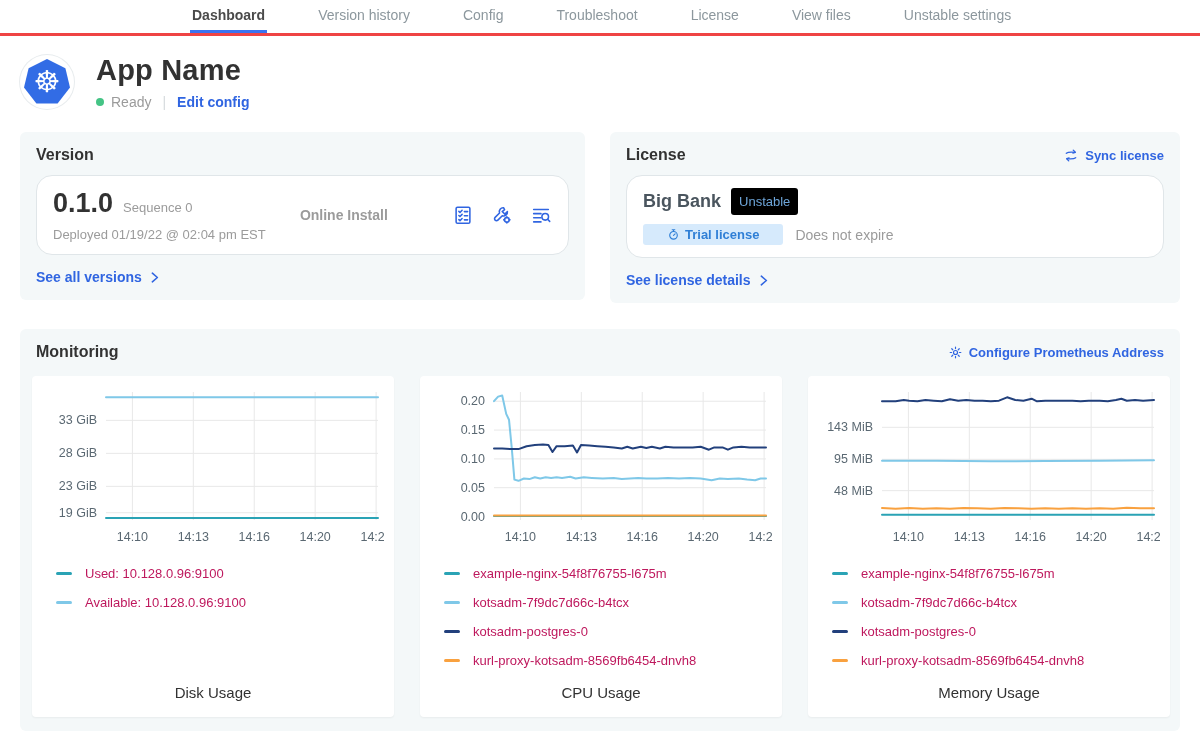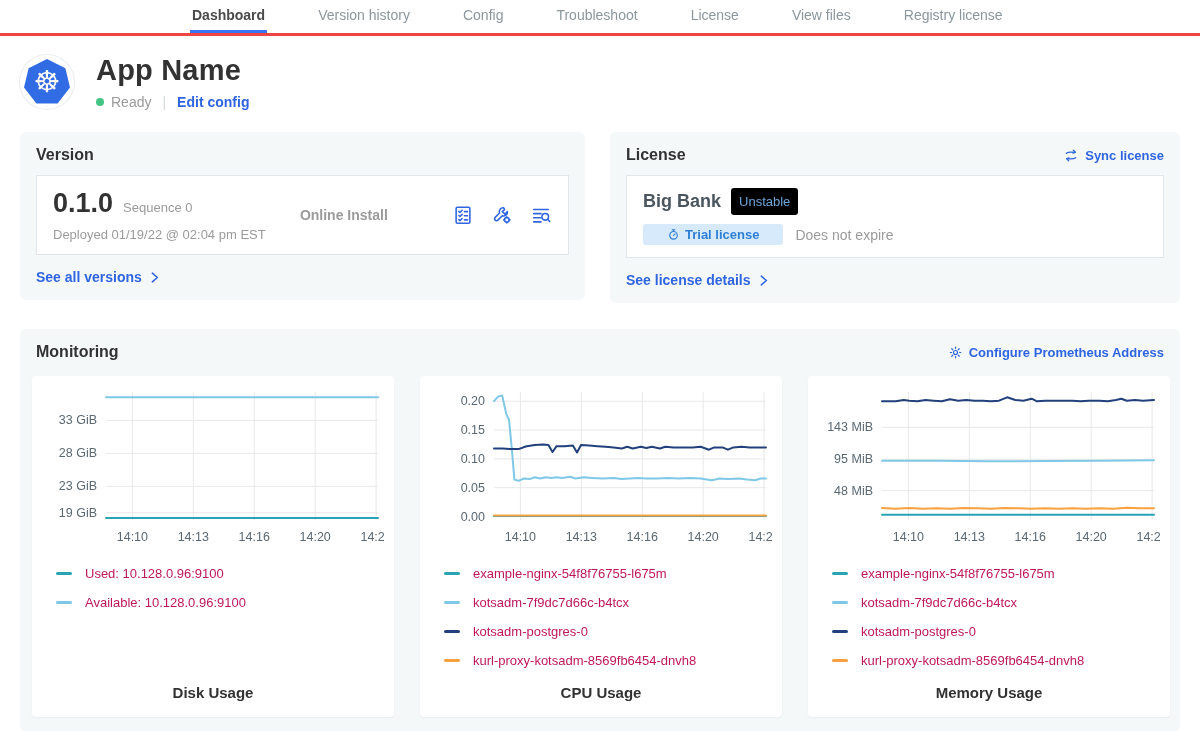--- a/index.html
+++ b/index.html
@@ -31,21 +31,21 @@
   .app-status a.link { font-size:14px; }
 
   
   .cards-row { display:flex; gap:25px; padding:0 20px; margin-top:12px; align-items:flex-start; }
   .panel { background:#f4f8f9; border-radius:6px; padding:14px 16px 14px 16px; }
   .panel-version { width:565px; }
   .panel-license { flex:1; }
   .panel-head { display:flex; align-items:center; justify-content:space-between; }
   .panel-title { font-size:16px; font-weight:700; }
   .panel-links { display:flex; gap:26px; }
-  .white-card { background:#fff; border:1px solid #e0e6e9; border-radius:0;
+  .white-card { background:#fff; border:1px solid #e0e6e9; border-radius:16px;
     margin-top:11px; padding:12px 16px; }
   .ver-card { display:flex; align-items:stretch; justify-content:space-between; }
   .ver-left {}
   .ver-line { display:flex; align-items:baseline; gap:10px; }
   .ver-num { font-size:27px; font-weight:700; }
   .ver-seq { font-size:13px; color:#9b9b9b; }
   .badge-green { display:inline-block; margin-top:5px; background:#44c485; color:#fff;
     font-size:13px; font-weight:700; padding:3px 9px; border-radius:3px; }
   .ver-deployed { margin-top:8px; font-size:13px; color:#9b9b9b; }
   .ver-mid { align-self:center; font-size:14px; font-weight:700; color:#9b9b9b; margin-right:30px;}
@@ -66,35 +66,35 @@
   .monitoring { margin:26px 20px 0 20px; background:#f4f8f9; border-radius:6px; padding:14px 12px 14px 12px; }
   .mon-head { display:flex; align-items:center; justify-content:space-between; padding:0 4px; }
   .charts-row { display:flex; gap:26px; margin-top:15px; }
   .chart-card { background:#fff; border-radius:4px; box-shadow:0 1px 2px rgba(0,0,0,.05);
     width:362px; height:341px; padding:8px 10px 10px 10px; display:flex; flex-direction:column; }
   svg.plot { width:342px; height:168px; flex:none; }
   svg.plot text { font-family:"Liberation Sans", sans-serif; font-size:12.5px; fill:#5a6872; }
   .legend { margin:14px 0 0 14px; }
   .legend-item { display:flex; align-items:center; gap:13px; margin-bottom:14px; font-size:13px; color:#be185d; }
   .legend-dash { width:16px; height:3px; border-radius:2px; flex:none; }
-  .chart-title { margin-top:auto; margin-bottom:6px; text-align:center; font-size:15px; font-weight:700; }
+  .chart-title { margin-top:auto; margin-bottom:6px; text-align:center; font-size:15px; font-weight:400; }
 
   .icon { flex:none; display:inline-flex; }
 </style>
 </head>
 <body>
 
 <nav class="topnav" id="nav-tabs">
     <div class="tab active">Dashboard</div>
     <div class="tab">Version history</div>
     <div class="tab">Config</div>
     <div class="tab">Troubleshoot</div>
     <div class="tab">License</div>
     <div class="tab">View files</div>
-    <div class="tab">Registry license</div>
+    <div class="tab">Unstable settings</div>
   </nav>
 
 <header class="app-header">
   <div class="app-logo">
     <div class="k8s-hept">
         <span>☸</span>
       </div>
   </div>
   <div class="app-title-block">
     <h1 class="app-title">App Name</h1>

